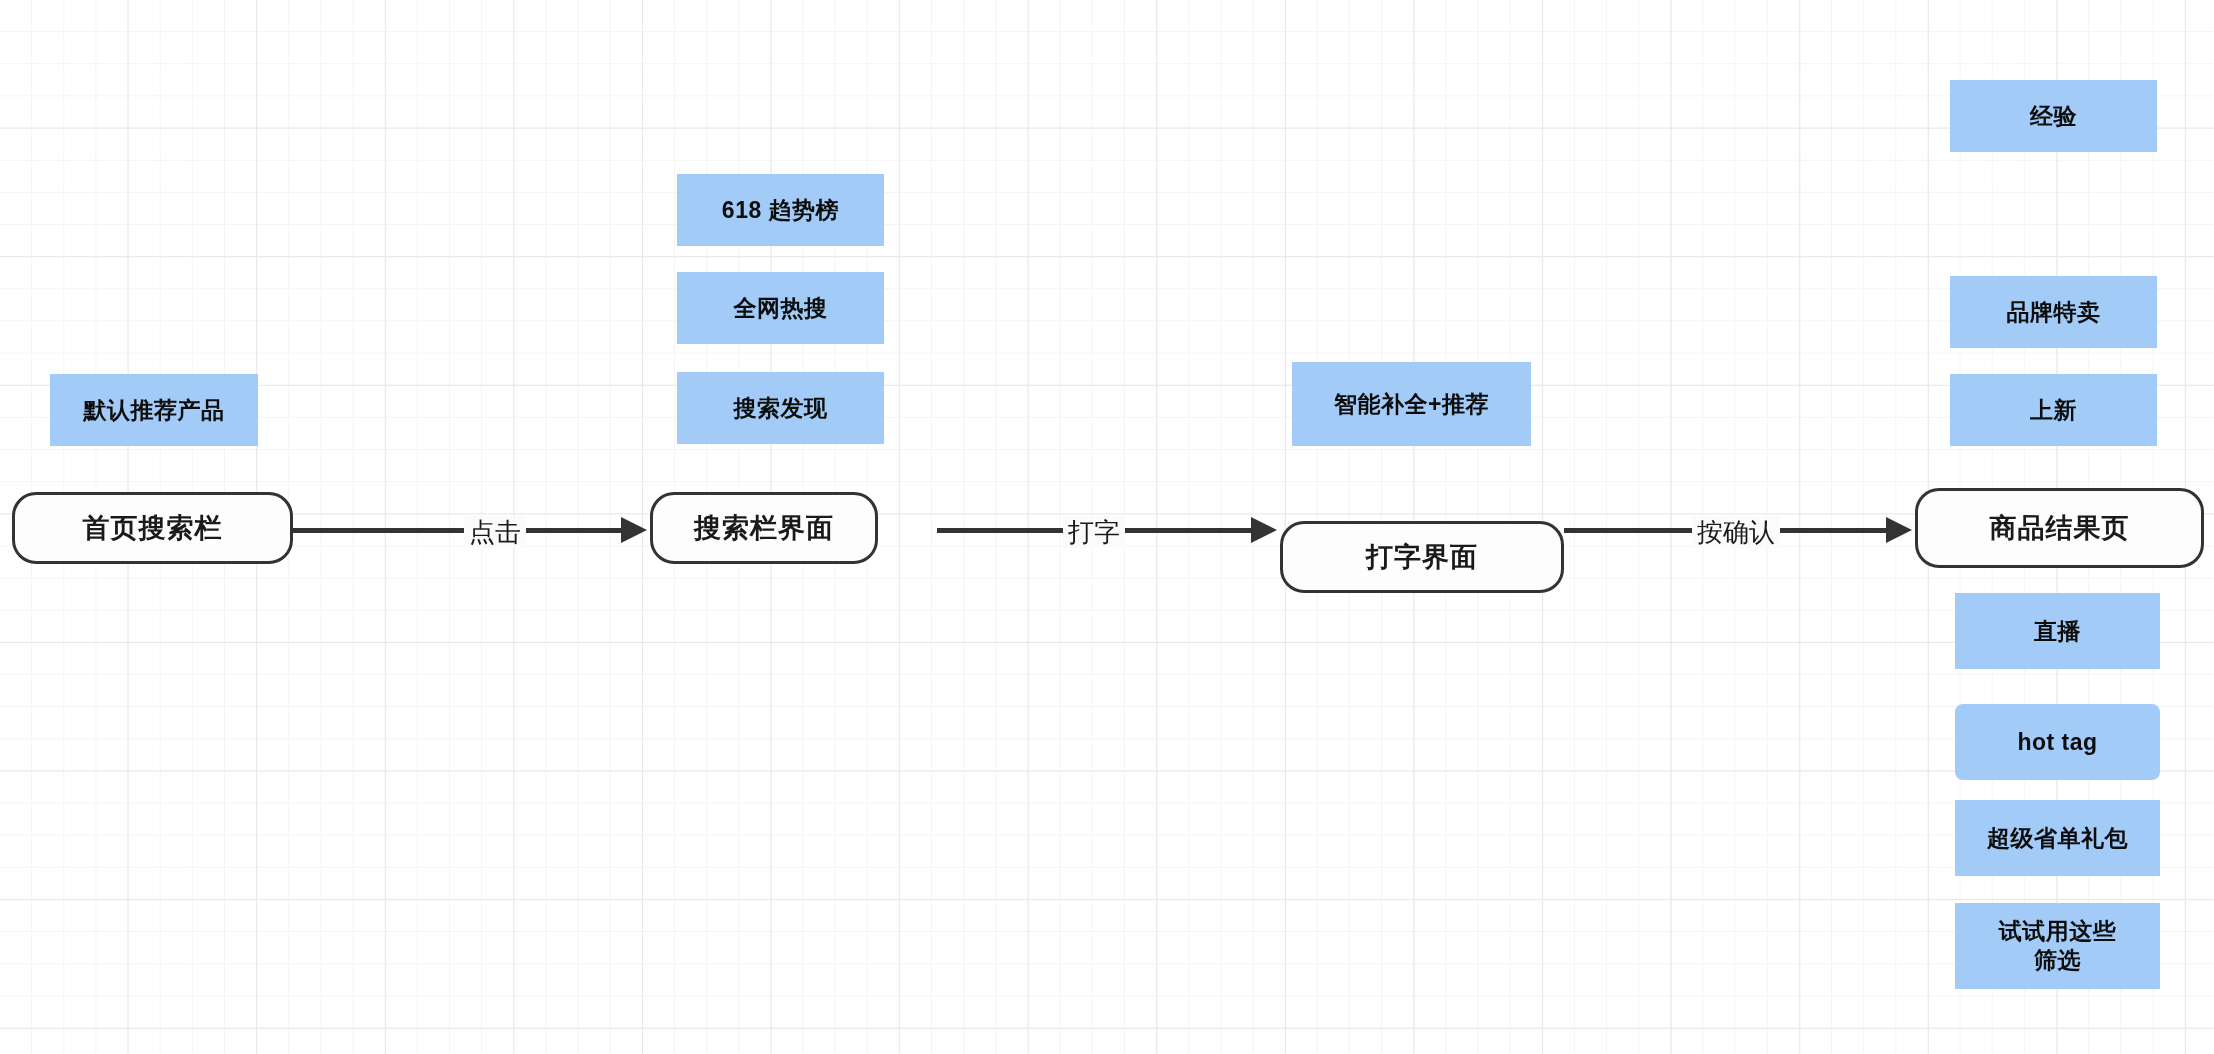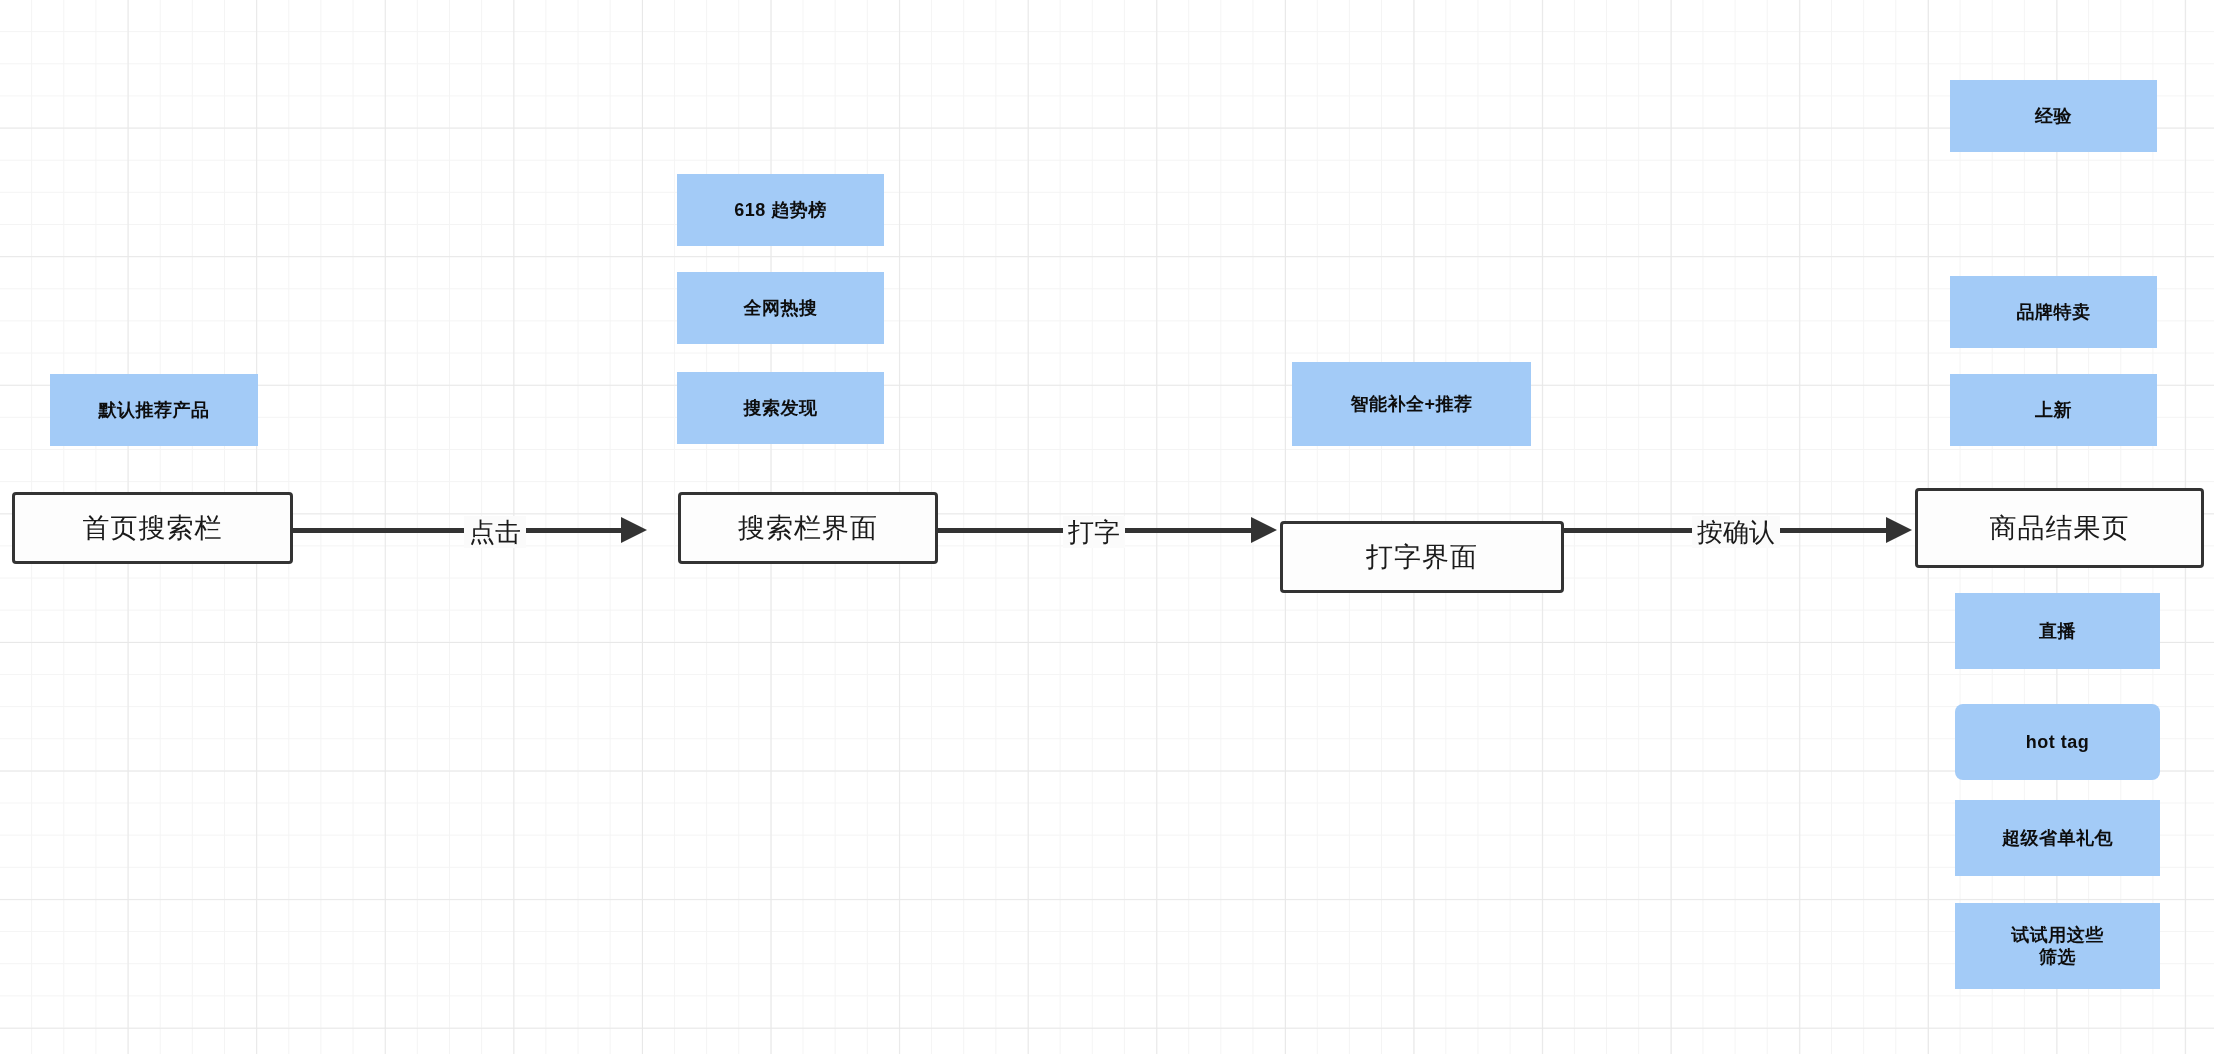--- a/index.html
+++ b/index.html
@@ -26,43 +26,43 @@
     background-position: -1px -1px, -1px -1px, -1px -1px, -1px -1px;
     font-family: "Liberation Sans", "DejaVu Sans", sans-serif;
   }
 
   
   .node {
     position: absolute;
     box-sizing: border-box;
     background: #fdfdfd;
     border: 3.5px solid #333333;
-    border-radius: 4px;
+    border-radius: 24px;
     display: flex;
     align-items: center;
     justify-content: center;
     color: #1a1a1a;
     font-size: 27px;
-    font-weight: 400;
+    font-weight: 700;
     letter-spacing: 1px;
     line-height: 1.2;
     text-align: center;
     white-space: nowrap;
   }
 
   
   .chip {
     position: absolute;
     box-sizing: border-box;
     background: #a3cbf7;
     display: flex;
     align-items: center;
     justify-content: center;
     color: #0d0d0d;
-    font-size: 18px;
+    font-size: 23px;
     font-weight: 700;
     letter-spacing: 0.5px;
     line-height: 1.25;
     text-align: center;
     white-space: pre-line;
   }
 
   
   .edge {
     position: absolute;
@@ -100,21 +100,21 @@
   <div class="edge" style="left:937px; top:528px; width:314px;"></div>
   <div class="edge-head" style="left:1251px; top:517px;"></div>
   <div class="edge-label" style="left:1063px; top:516px;">打字</div>
 
   <div class="edge" style="left:1564px; top:528px; width:322px;"></div>
   <div class="edge-head" style="left:1886px; top:517px;"></div>
   <div class="edge-label" style="left:1692px; top:516px;">按确认</div>
 
   <div class="node" style="left:12px; top:492px; width:281px; height:72px;">首页搜索栏</div>
 
-  <div class="node" style="left:650px; top:492px; width:260px; height:72px;margin-left:28px;">搜索栏界面</div>
+  <div class="node" style="left:650px; top:492px; width:228px; height:72px;">搜索栏界面</div>
 
   <div class="node" style="left:1280px; top:521px; width:284px; height:72px;">打字界面</div>
 
   <div class="node" style="left:1915px; top:488px; width:289px; height:80px;">商品结果页</div>
 
   <div class="chip" style="left:50px; top:374px; width:208px; height:72px;">默认推荐产品</div>
 
   <div class="chip" style="left:677px; top:174px; width:207px; height:72px;">618 趋势榜</div>
 
   <div class="chip" style="left:677px; top:272px; width:207px; height:72px;">全网热搜</div>

